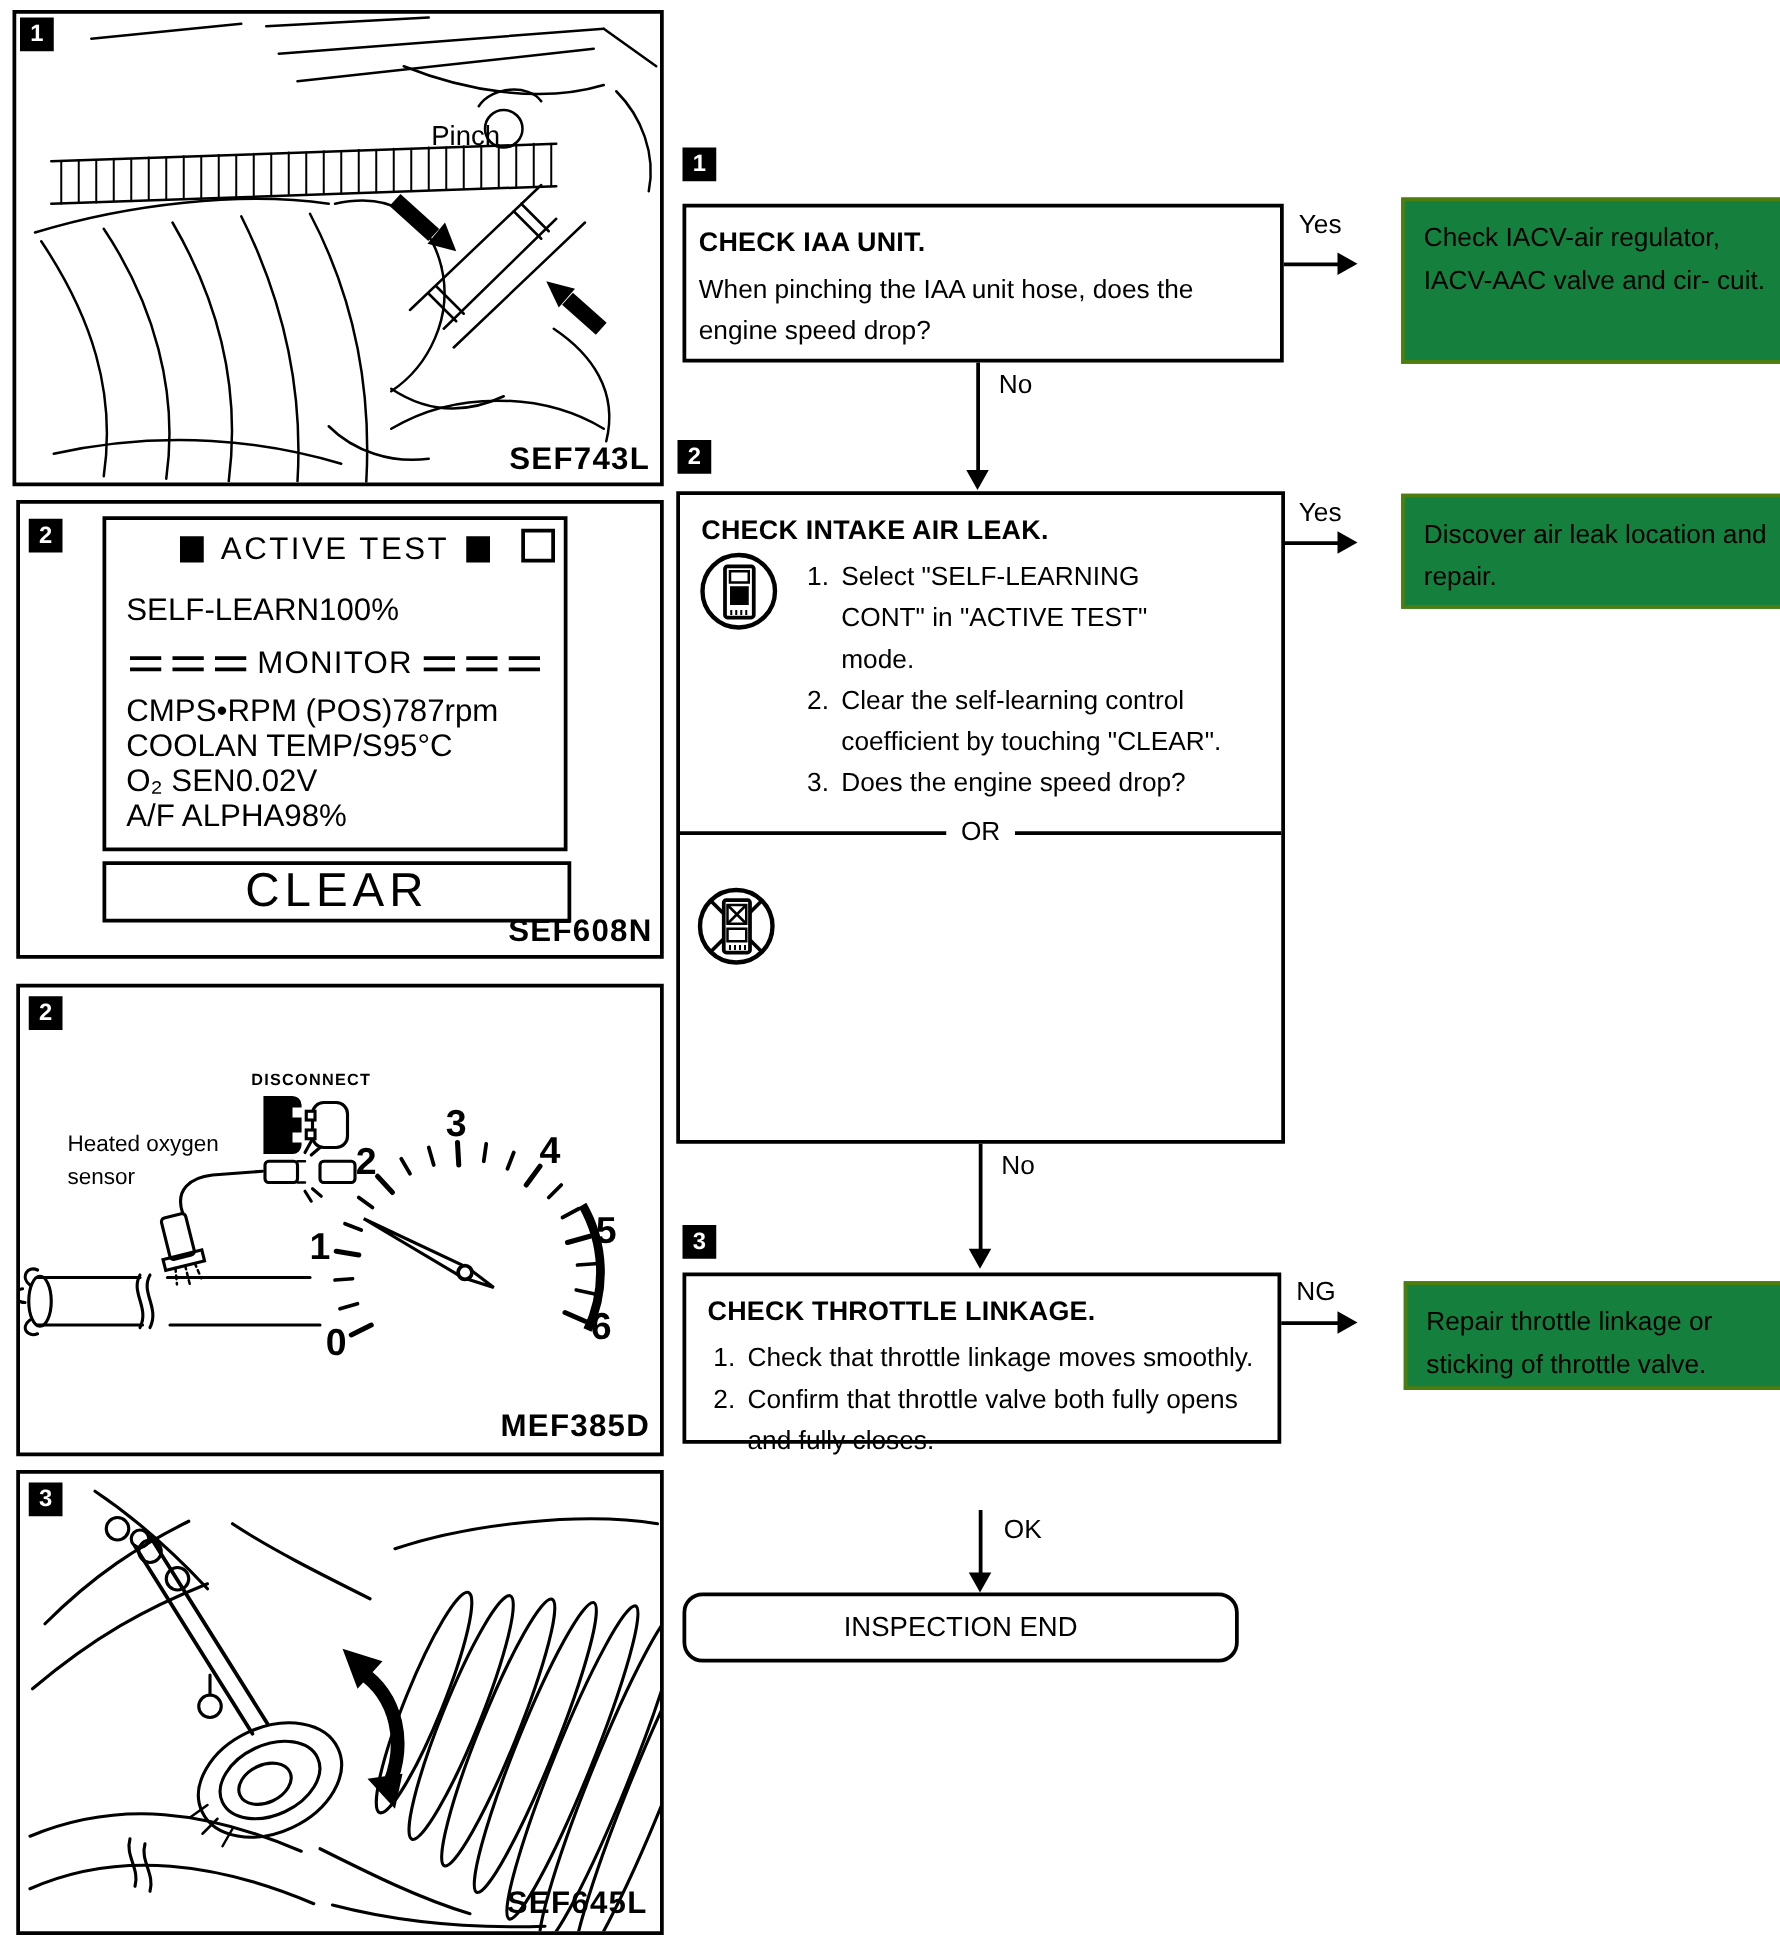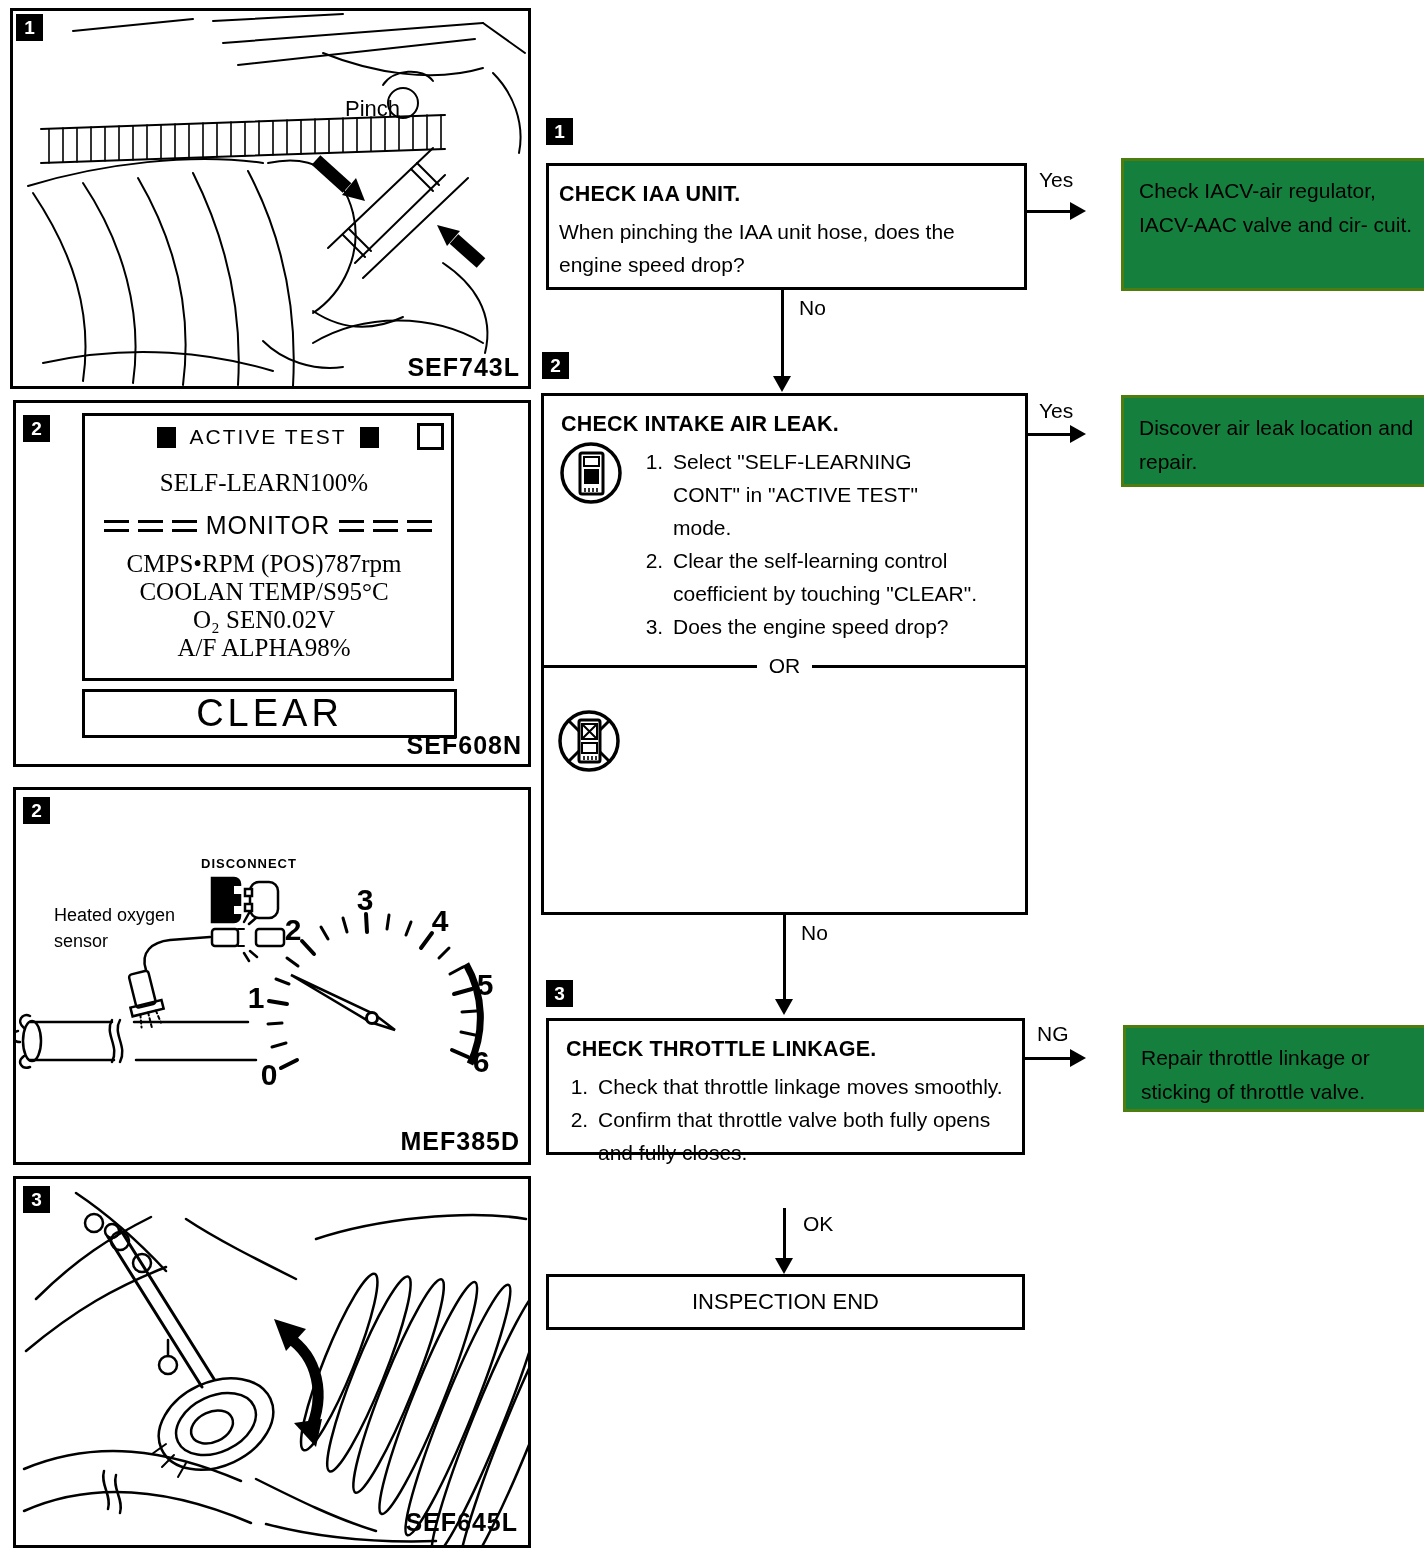--- a/index.html
+++ b/index.html
@@ -22,24 +22,24 @@
   .tri-right{position:absolute;width:0;height:0;border-top:9px solid transparent;
              border-bottom:9px solid transparent;border-left:16px solid #000;}
   ol.steps{margin:0;padding-left:30px;}
   ol.steps li{padding-left:4px;margin:0;}
   .orrow{display:flex;align-items:center;margin:6px -17px 6px -17px;}
   .orrow .bar{flex:1;border-top:3px solid #000;height:0;}
   .orrow .ortext{padding:0 12px;font-size:21px;}
   
   .screen{position:absolute;border:3px solid #000;background:#fff;box-sizing:border-box;font-size:25px;}
   .sc-title{display:flex;align-items:center;justify-content:center;gap:14px;margin-top:9px;
-            font-size:21px;letter-spacing:2px;}
+            font-size:25px;letter-spacing:2px;}
   .sq{width:19px;height:21px;background:#000;}
   .sqo{position:absolute;right:7px;top:7px;width:27px;height:27px;border:3px solid #000;background:#fff;box-sizing:border-box;}
-  .srow{display:flex;justify-content:center;padding:0 24px 0 16px;line-height:1.12;font-family:Liberation Serif, serif;}
+  .srow{display:flex;justify-content:flex-start;padding:0 24px 0 16px;line-height:1.12;}
   .monrow{display:flex;align-items:center;justify-content:center;gap:9px;margin:14px 0 10px 0;letter-spacing:1px;}
   .mbar{width:25px;height:12px;border-top:3.5px solid #000;border-bottom:3.5px solid #000;box-sizing:border-box;}
   .clearbar{position:absolute;border:3px solid #000000;background:#fff;box-sizing:border-box;
             display:flex;align-items:center;justify-content:center;font-size:38px;letter-spacing:4px;}
   .gnum{position:absolute;font-size:30px;font-weight:bold;transform:translate(-50%,-50%);}
   .small-label{position:absolute;font-size:13px;font-weight:bold;letter-spacing:1px;}
   .med-label{position:absolute;font-size:18px;line-height:1.45;}
   svg{display:block;}
 </style>
 </head>
@@ -339,15 +339,15 @@
   </div>
   <span class="dlabel" style="left:1034px;top:1022px;">NG</span>
   <div class="hline" style="left:1025px;top:1057px;width:47px;"></div>
   <div class="tri-right" style="left:1070px;top:1049px;"></div>
   <div class="rbox" style="left:1088px;top:1025px;width:319px;height:87px;">Repair throttle linkage or sticking of throttle valve.</div>
 
   <div class="vline" style="left:783px;top:1208px;height:52px;"></div>
   <div class="tri-down" style="left:775px;top:1258px;"></div>
   <span class="dlabel" style="left:800px;top:1212px;">OK</span>
 
-  <div class="fbox" style="left:546px;top:1274px;width:479px;height:56px;display:flex;align-items:center;justify-content:center;font-size:22px;padding:0;">INSPECTION END</div>
+  <div class="fbox" style="left:546px;top:1274px;width:445px;height:56px;display:flex;align-items:center;justify-content:center;font-size:22px;padding:0;border-radius:16px;">INSPECTION END</div>
 
 </div>
 
 </body></html>

